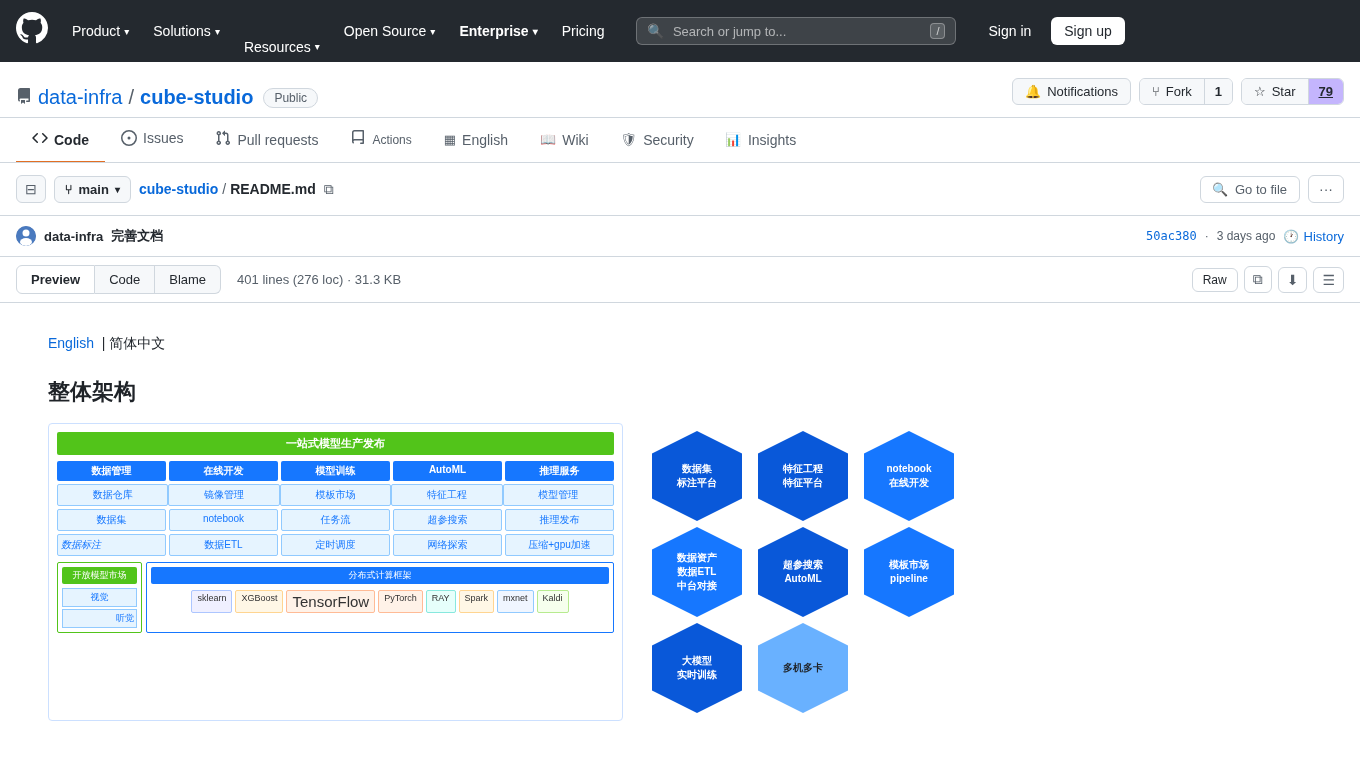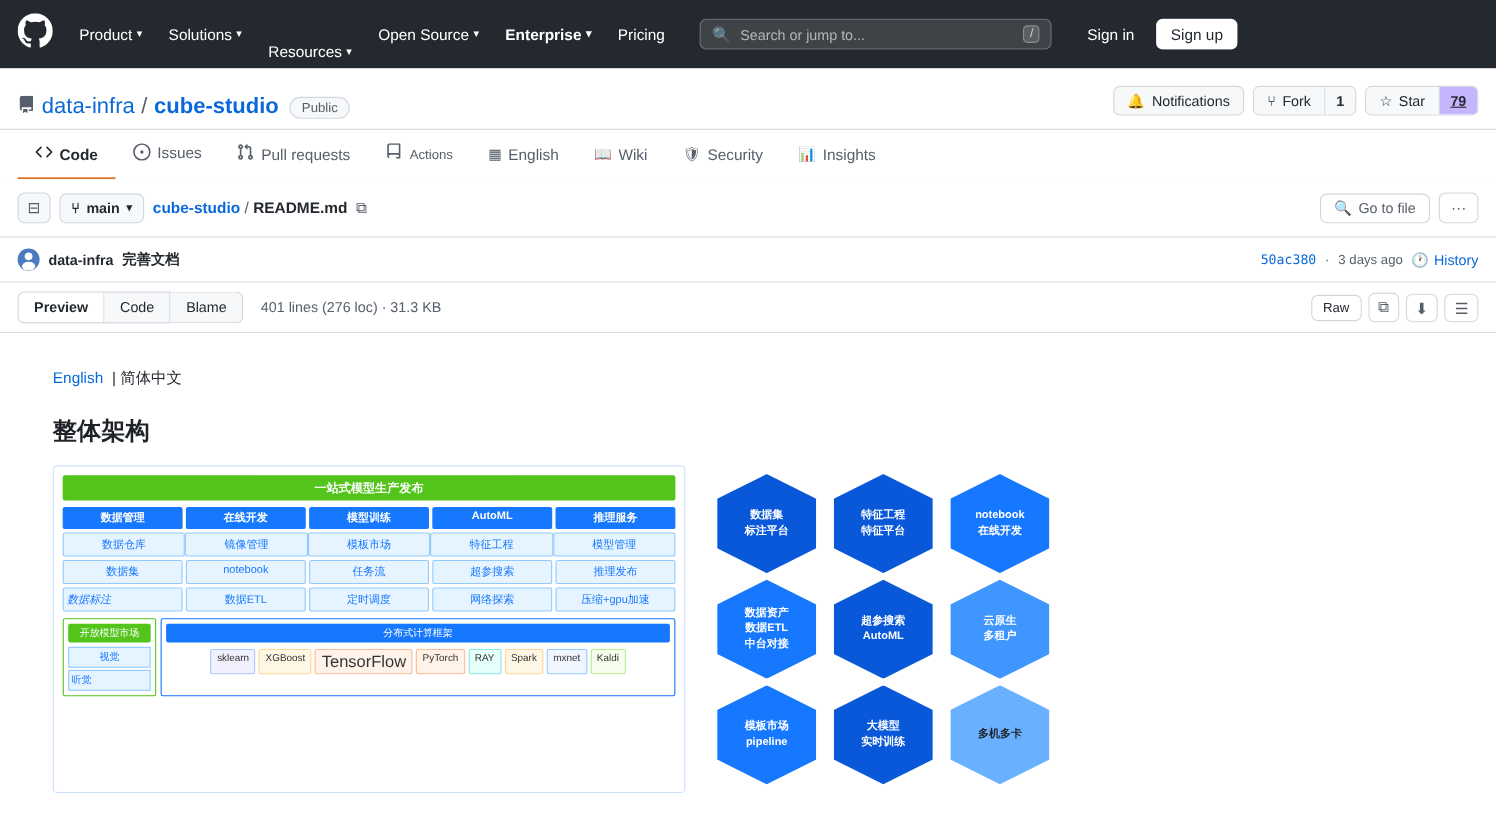--- a/index.html
+++ b/index.html
@@ -244,21 +244,21 @@
         <div style="background:#e6f4ff;border:1px solid #91caff;border-radius:2px;padding:3px;text-align:center;flex:1;color:#1677ff;font-size:10px;">定时调度</div>
         <div style="background:#e6f4ff;border:1px solid #91caff;border-radius:2px;padding:3px;text-align:center;flex:1;color:#1677ff;font-size:10px;">网络探索</div>
         <div style="background:#e6f4ff;border:1px solid #91caff;border-radius:2px;padding:3px;text-align:center;flex:1;color:#1677ff;font-size:10px;">压缩+gpu加速</div>
       </div>
 
       <div style="display:flex;gap:4px;">
 
         <div style="border:1px solid #52c41a;border-radius:2px;padding:4px;flex:0 0 85px;">
           <div style="background:#52c41a;color:#fff;text-align:center;font-size:9px;border-radius:2px;margin-bottom:4px;padding:2px;">开放模型市场</div>
           <div style="background:#e6f4ff;border:1px solid #91caff;padding:2px;text-align:center;font-size:9px;color:#1677ff;margin-bottom:2px;">视觉</div>
-          <div style="background:#e6f4ff;border:1px solid #91caff;padding:2px;text-align:left;font-size:9px;color:#1677ff;">听觉</div>
+          <div style="background:#e6f4ff;border:1px solid #91caff;padding:2px;text-align:right;font-size:9px;color:#1677ff;">听觉</div>
         </div>
 
         <div style="border:1px solid #1677ff;border-radius:2px;padding:4px;flex:1;">
           <div style="background:#1677ff;color:#fff;text-align:center;font-size:9px;border-radius:2px;margin-bottom:6px;padding:2px;">分布式计算框架</div>
           <div style="display:flex;flex-wrap:wrap;gap:3px;justify-content:center;">
             <div style="background:#f0f0ff;border:1px solid #adc6ff;border-radius:2px;padding:2px 5px;font-size:9px;color:#333;">sklearn</div>
             <div style="background:#fff7e6;border:1px solid #ffd591;border-radius:2px;padding:2px 5px;font-size:9px;color:#333;">XGBoost</div>
             <div style="background:#fff2e8;border:1px solid #ffbb96;border-radius:2px;padding:2px 5px;font-size:15px;color:#333;">TensorFlow</div>
             <div style="background:#fff2e8;border:1px solid #ffbb96;border-radius:2px;padding:2px 5px;font-size:9px;color:#333;">PyTorch</div>
             <div style="background:#e6fffb;border:1px solid #87e8de;border-radius:2px;padding:2px 5px;font-size:9px;color:#333;">RAY</div>
@@ -285,20 +285,19 @@
           text-align: center;
           padding: 10px 6px;
           line-height: 1.4;
         }
       </style>
       <div class="hex-shape" style="background:#0958d9;">数据集<br>标注平台</div>
       <div class="hex-shape" style="background:#0958d9;">特征工程<br>特征平台</div>
       <div class="hex-shape" style="background:#1677ff;">notebook<br>在线开发</div>
       <div class="hex-shape" style="background:#1677ff;">数据资产<br>数据ETL<br>中台对接</div>
       <div class="hex-shape" style="background:#0958d9;">超参搜索<br>AutoML</div>
-      <div class="hex-shape" style="background:#4096ff;">云原生<br>多租户</div>
       <div class="hex-shape" style="background:#1677ff;">模板市场<br>pipeline</div>
       <div class="hex-shape" style="background:#0958d9;">大模型<br>实时训练</div>
       <div class="hex-shape" style="background:#69b1ff;color:#1f2328;">多机多卡</div>
     </div>
 
   </div>
 </div>
 
 </body></html>

